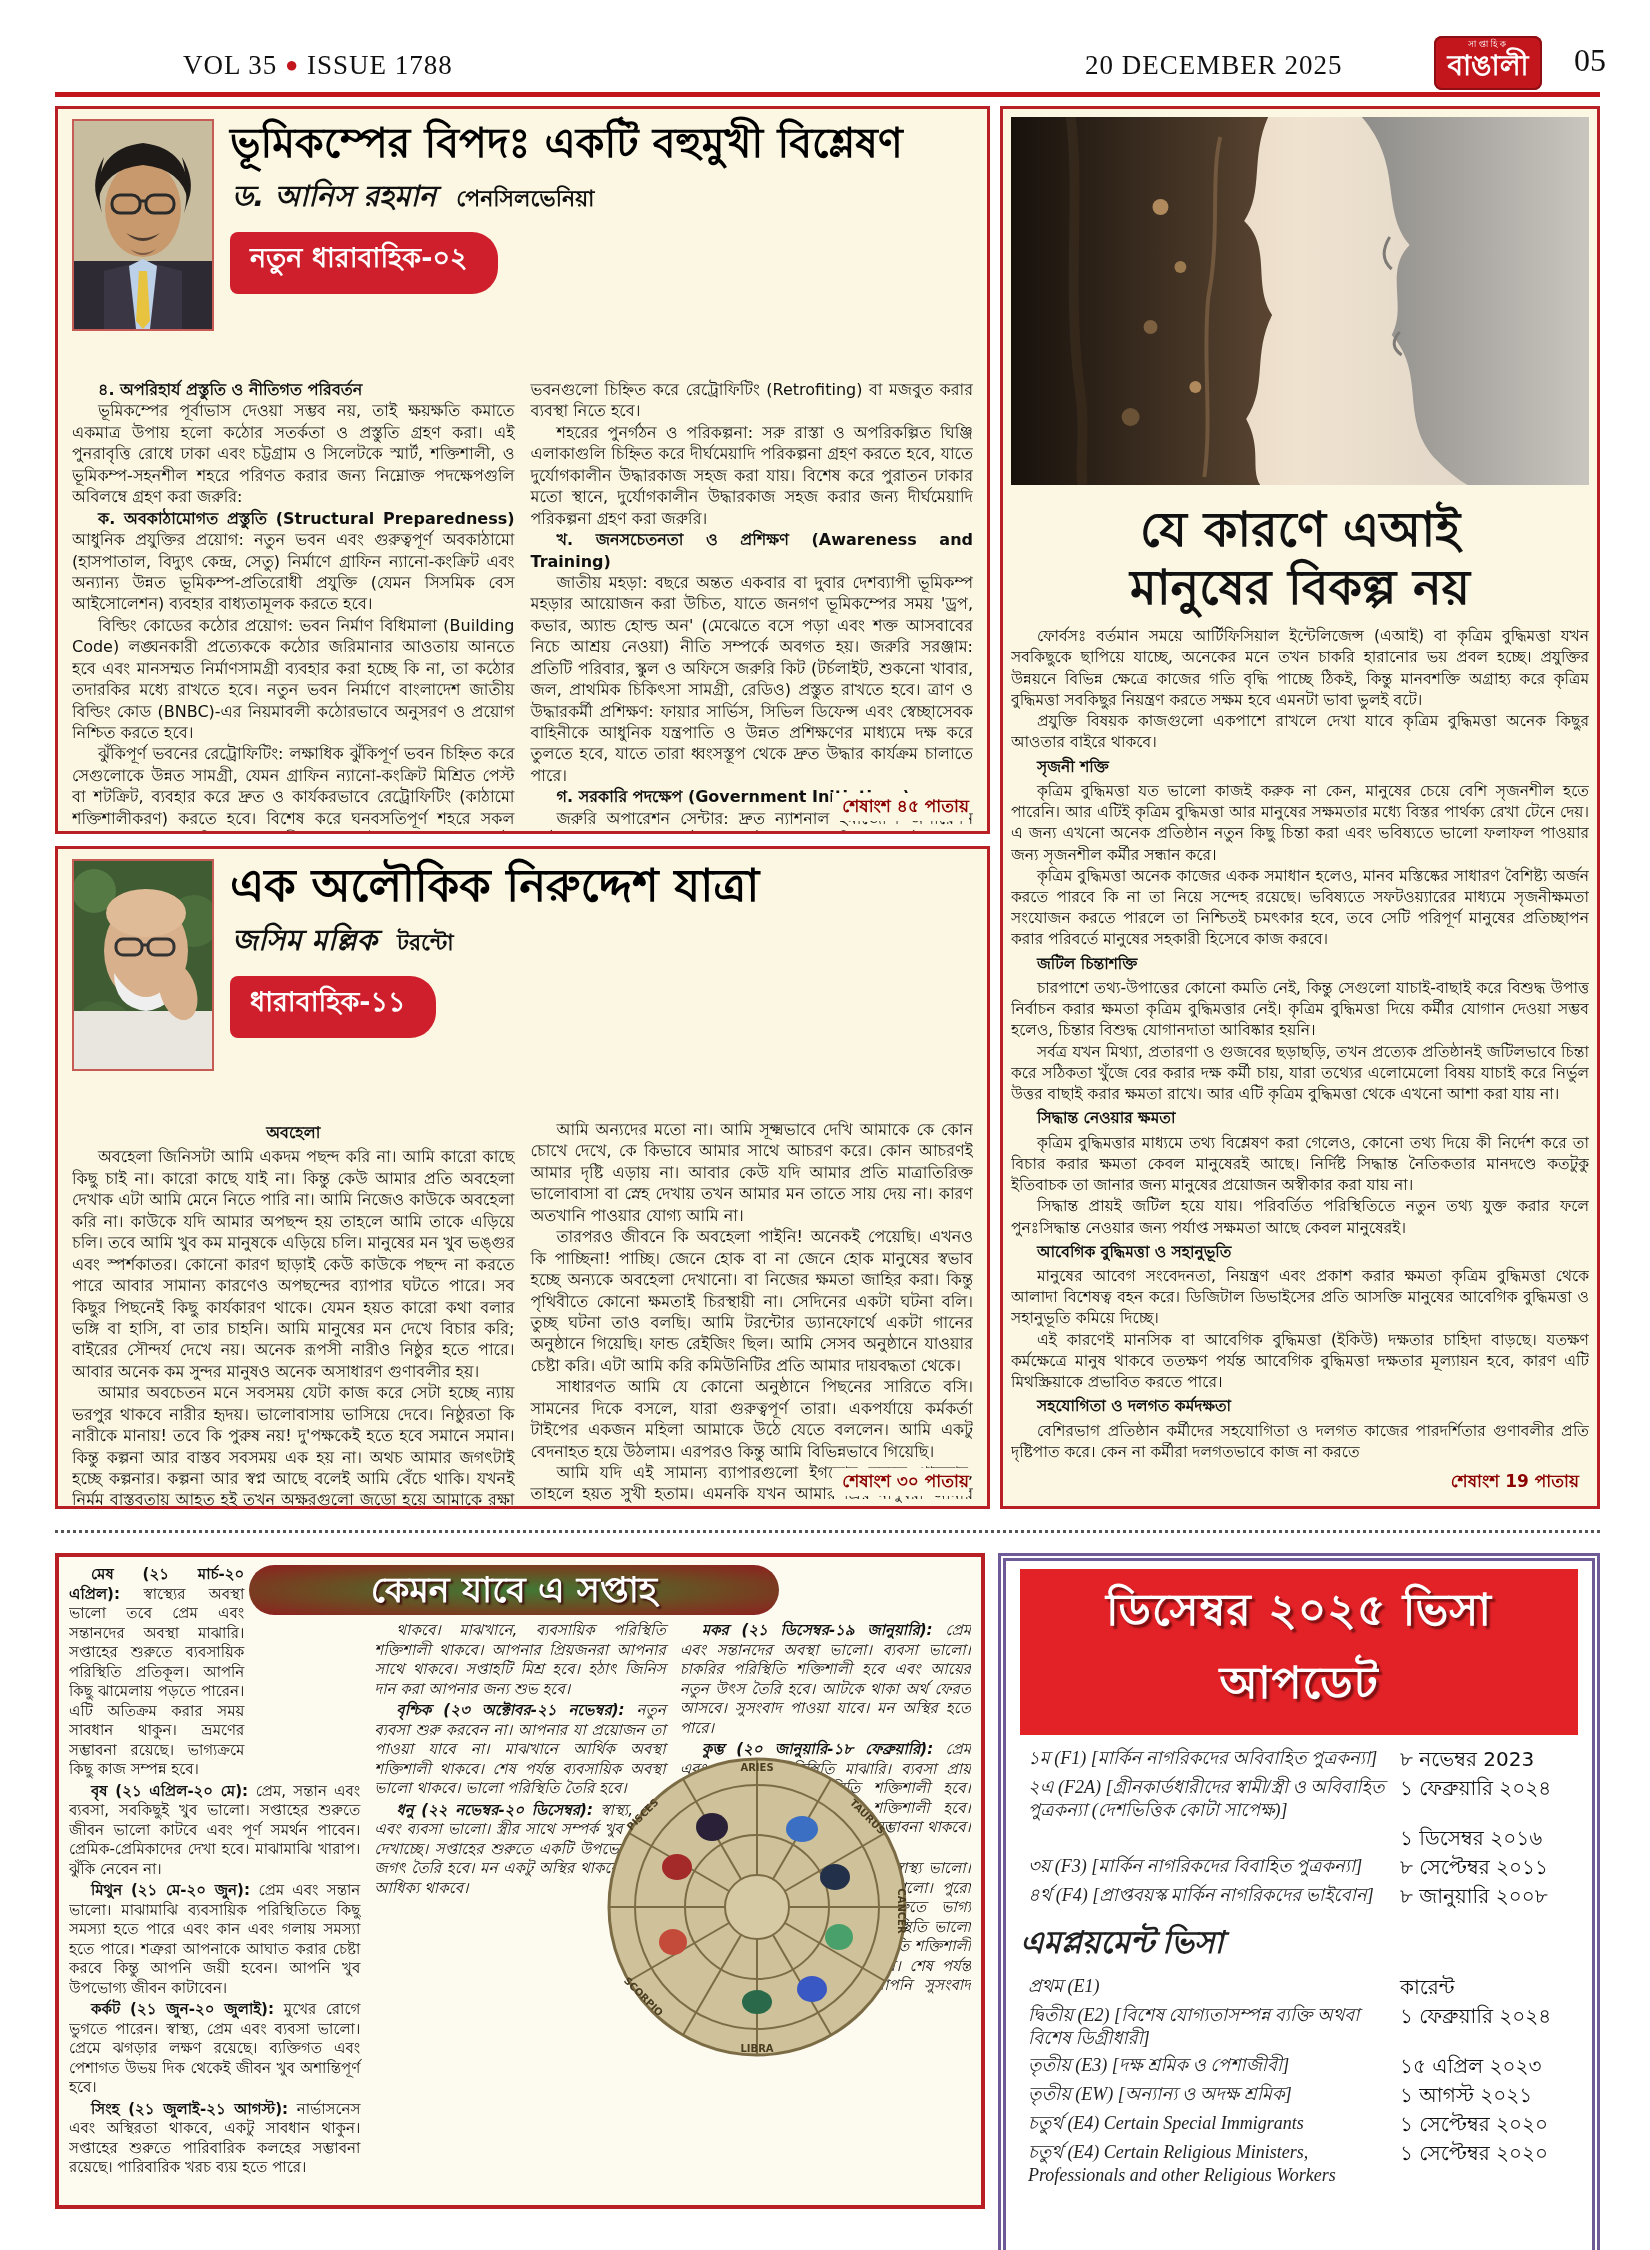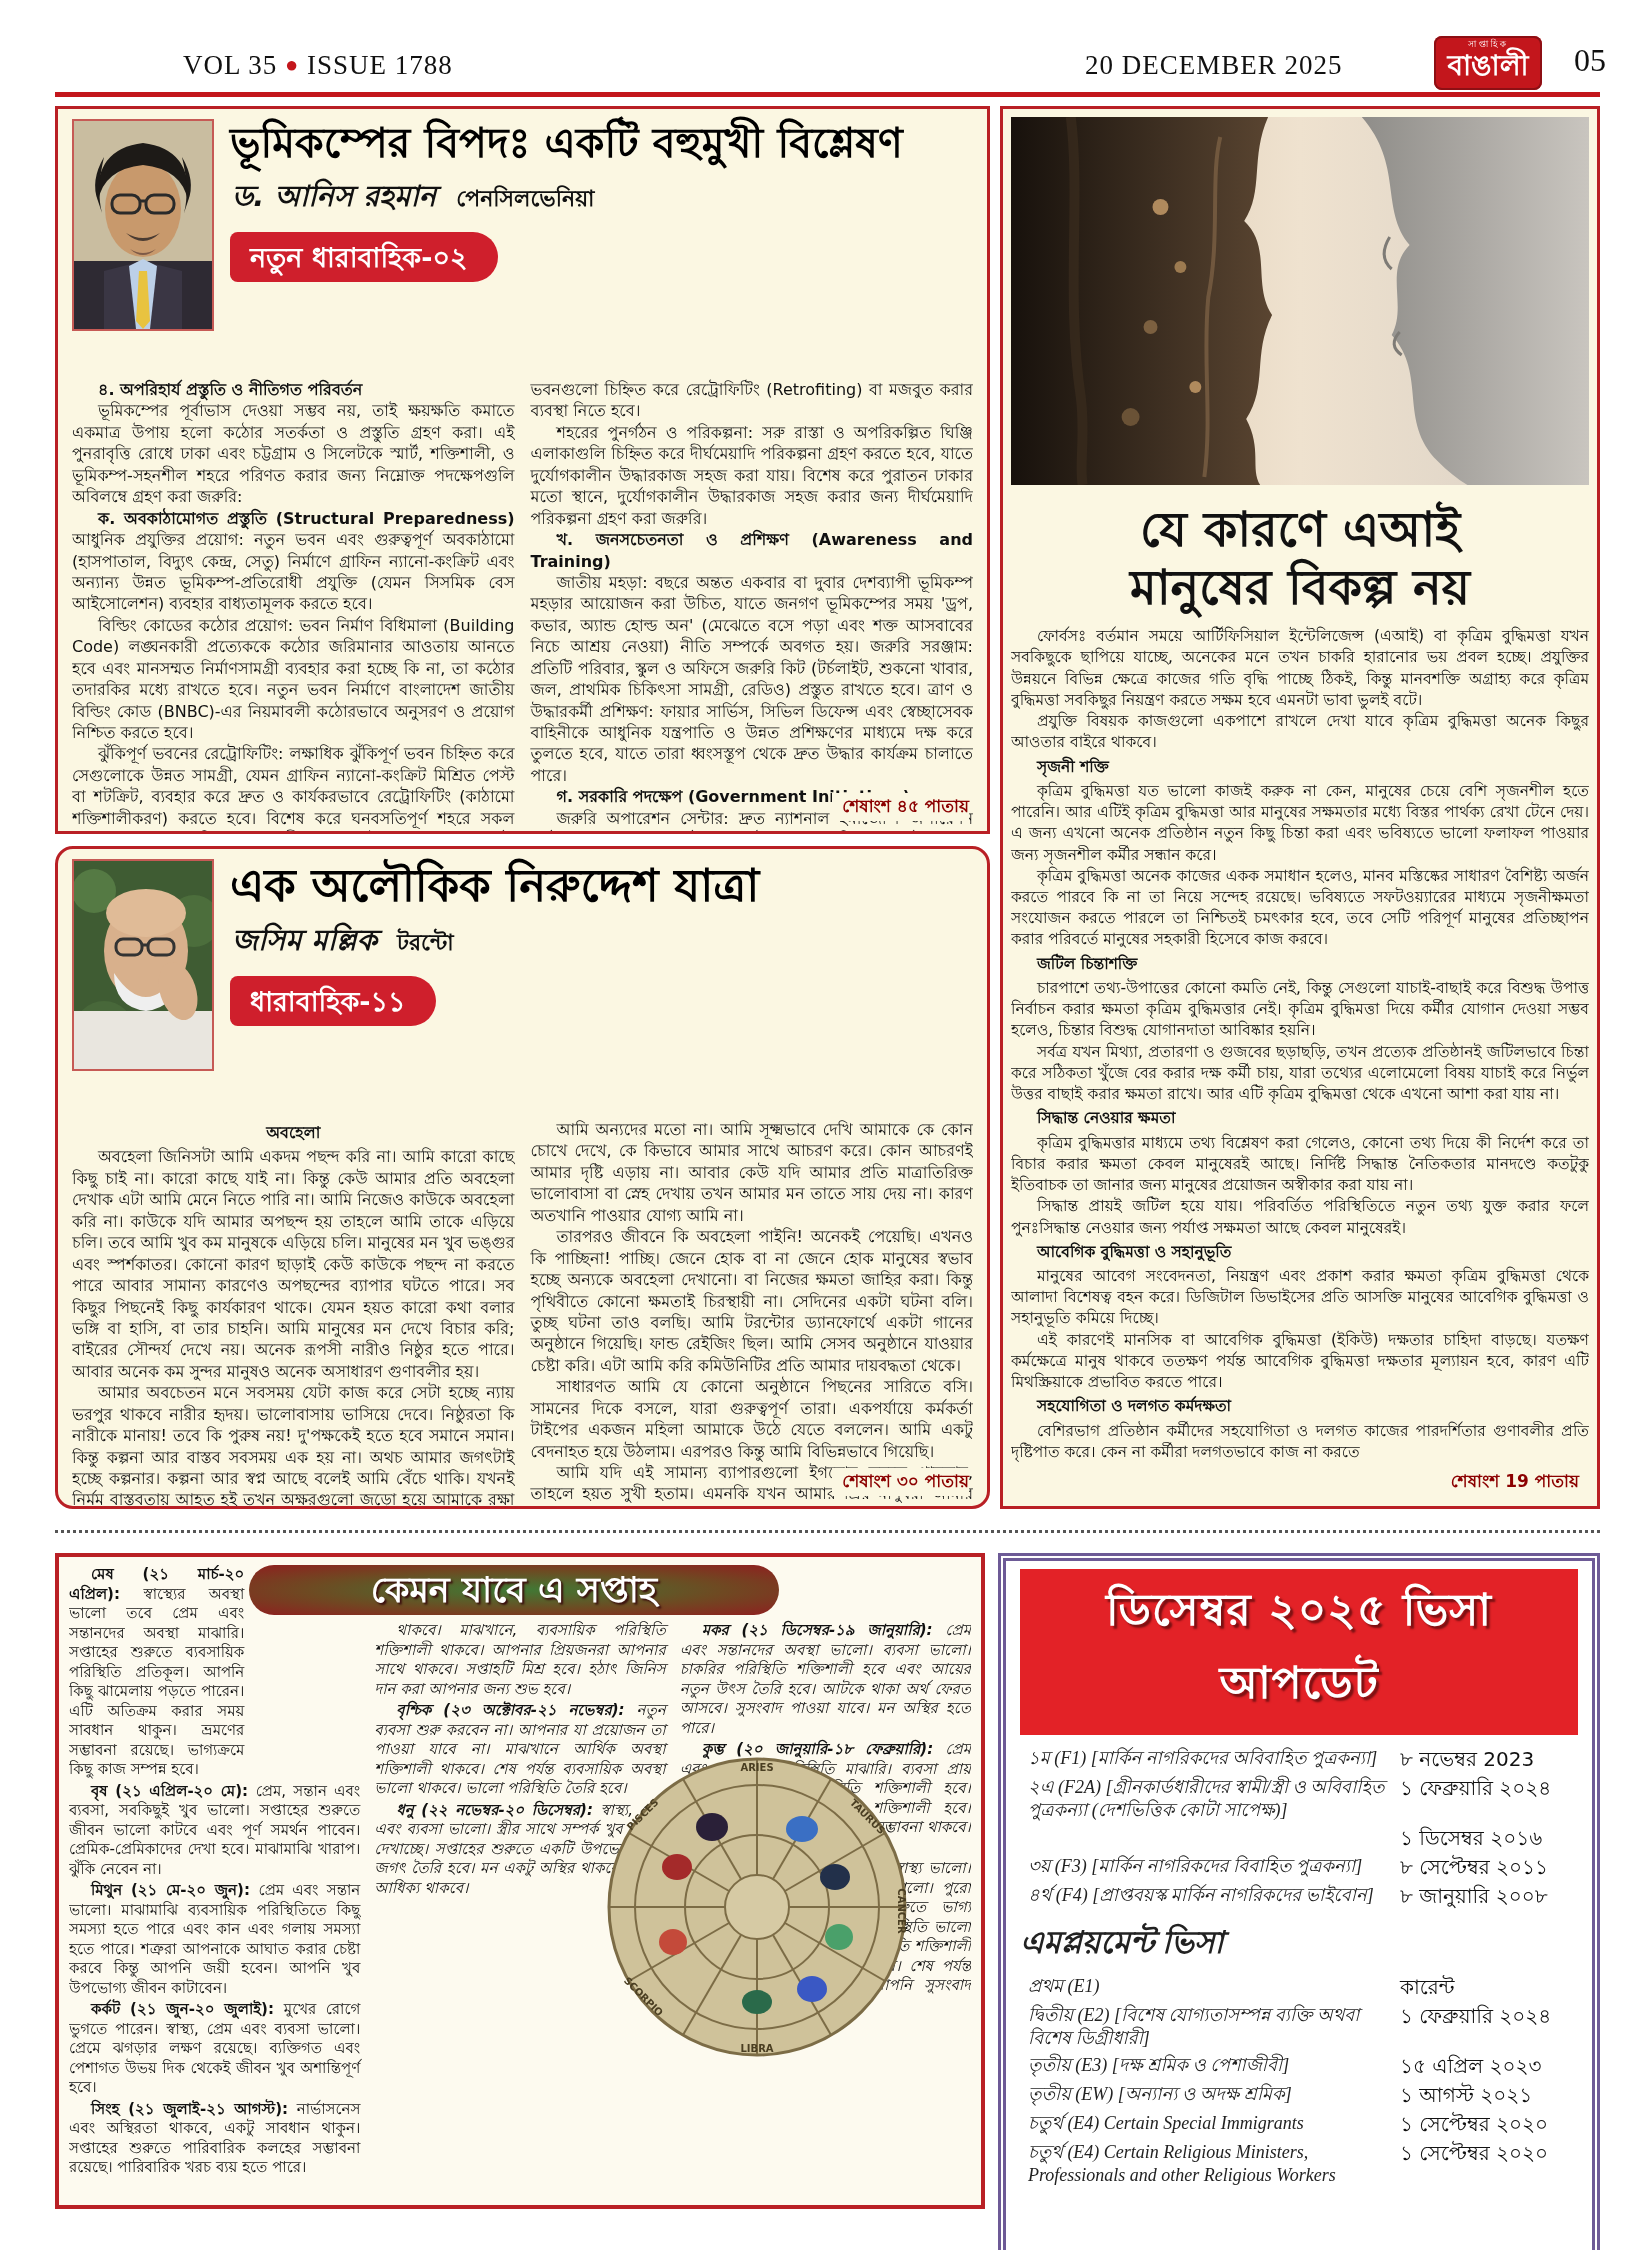--- a/index.html
+++ b/index.html
@@ -19,31 +19,31 @@
              box-sizing:border-box;box-shadow:0 0 0 2px #8d0f14 inset;}
   .mast-logo .sm{display:block;font-size:9px;letter-spacing:2px;}
   .mast-logo .lg{display:block;font-size:28px;font-weight:bold;margin-top:3px;}
   .mast-page{position:absolute;right:44px;top:42px;font-family:"Liberation Serif",serif;
              font-size:32px;}
   .mast-rule{position:absolute;left:55px;width:1545px;top:92px;height:5px;background:#c3161c;}
   
   .art{position:absolute;background:#fbf7e2;border:3px solid #b92025;box-sizing:border-box;
        padding:10px 14px;overflow:hidden;}
   .art1{left:55px;top:106px;width:935px;height:728px;}
-  .art2{left:55px;top:846px;width:935px;height:663px;border-radius:18px;}
+  .art2{left:55px;top:846px;width:935px;height:663px;}
   .artai{left:1000px;top:106px;width:600px;height:1403px;padding:8px;}
   .art-head{display:flex;gap:16px;}
   .photo{flex:0 0 142px;height:212px;border:2px solid #c65a55;box-sizing:border-box;overflow:hidden;}
   .head-right{flex:1;min-width:0;}
   .a-title{font-size:41px;font-weight:bold;line-height:1.12;margin:2px 0 6px 0;color:#000;}
   .a-title2{font-size:45px;}
   .byline{font-size:29px;font-weight:bold;font-style:italic;margin:2px 0 10px 2px;}
   .byline .loc{font-size:22px;font-weight:bold;font-style:normal;margin-left:10px;}
   .badge{display:inline-block;background:#cf1f2c;color:#fff;font-size:27px;font-weight:bold;
-         padding:5px 30px 0 20px;border-radius:8px 26px 26px 8px;}
+         padding:5px 30px 12px 20px;border-radius:8px 26px 26px 8px;}
   .body{margin-top:8px;font-size:16px;line-height:1.34;text-align:justify;overflow:hidden;}
   .cols2{column-count:2;column-gap:16px;margin-top:48px;}
   .b1{height:478px;}
   .b2{height:415px;}
   .body p{margin:0;text-indent:26px;}
   .body p.sub{font-weight:bold;text-indent:0;text-align:center;margin:3px 0;}
   .ai-body{height:880px;font-size:15.5px;line-height:1.37;}
   .ai-body p.sub{text-align:left;text-indent:26px;}
   .jump{position:absolute;right:18px;bottom:10px;font-size:17px;font-weight:bold;color:#8b0000;
         background:#fbf7e2;padding-left:10px;}

